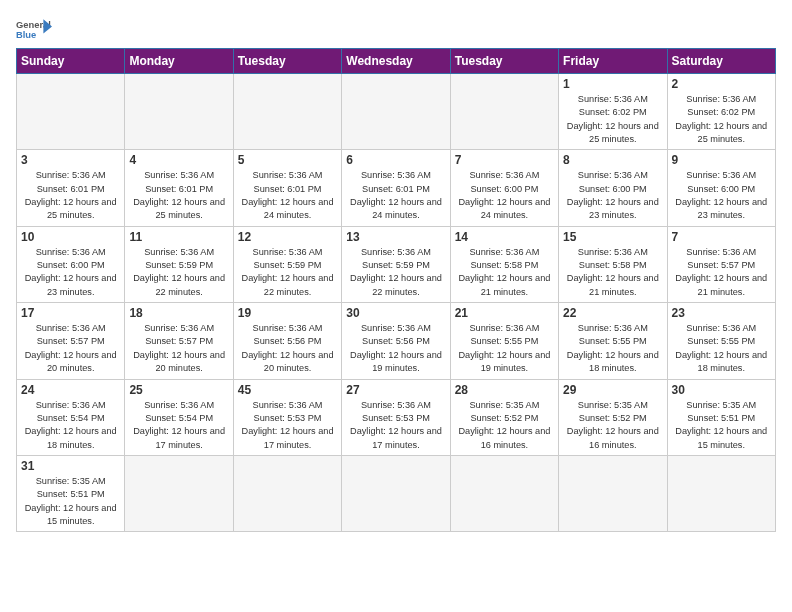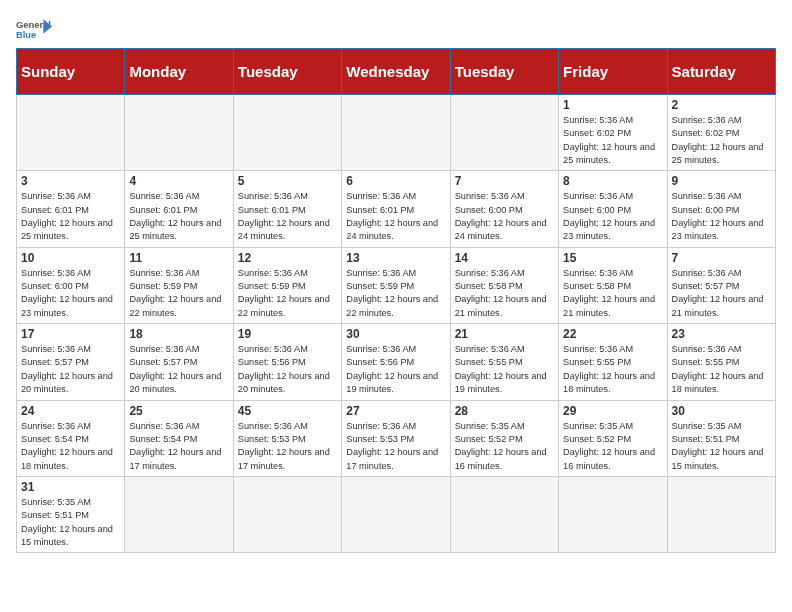--- a/index.html
+++ b/index.html
@@ -41,25 +41,25 @@
       color: #444;
       margin-top: 2px;
     }
     .calendar {
       width: 100%;
       border-collapse: collapse;
       border: 1px solid #bbb;
       margin-top: 4px;
     }
     .calendar th {
-      background: #b91c1c;
+      background: #701a75;
       color: #fff;
-      font-size: 15px;
+      font-size: 12px;
       font-weight: bold;
-      padding: 14px 4px;
+      padding: 5px 4px;
       text-align: left;
       border: 1px solid #3270a8;
     }
     .calendar td {
       vertical-align: top;
       border: 1px solid #ccc;
       padding: 3px 4px;
       width: 108px;
       min-height: 70px;
       font-size: 9.5px;
@@ -73,20 +73,21 @@
       font-size: 12px;
       font-weight: bold;
       color: #333;
       display: block;
       margin-bottom: 2px;
     }
     .day-info {
       font-size: 9.2px;
       line-height: 1.45;
       color: #333;
+      text-align: center;
     }
   </style>
 </head>
 <body>
 
 <div class="header-area">
   <div class="logo">
     <svg class="logo-icon" viewBox="0 0 50 38" xmlns="http://www.w3.org/2000/svg">
       <text x="0" y="16" font-size="13" font-family="Arial" font-weight="bold" fill="#555">General</text>
       <text x="0" y="30" font-size="13" font-family="Arial" font-weight="bold" fill="#3a7bbf">Blue</text>

